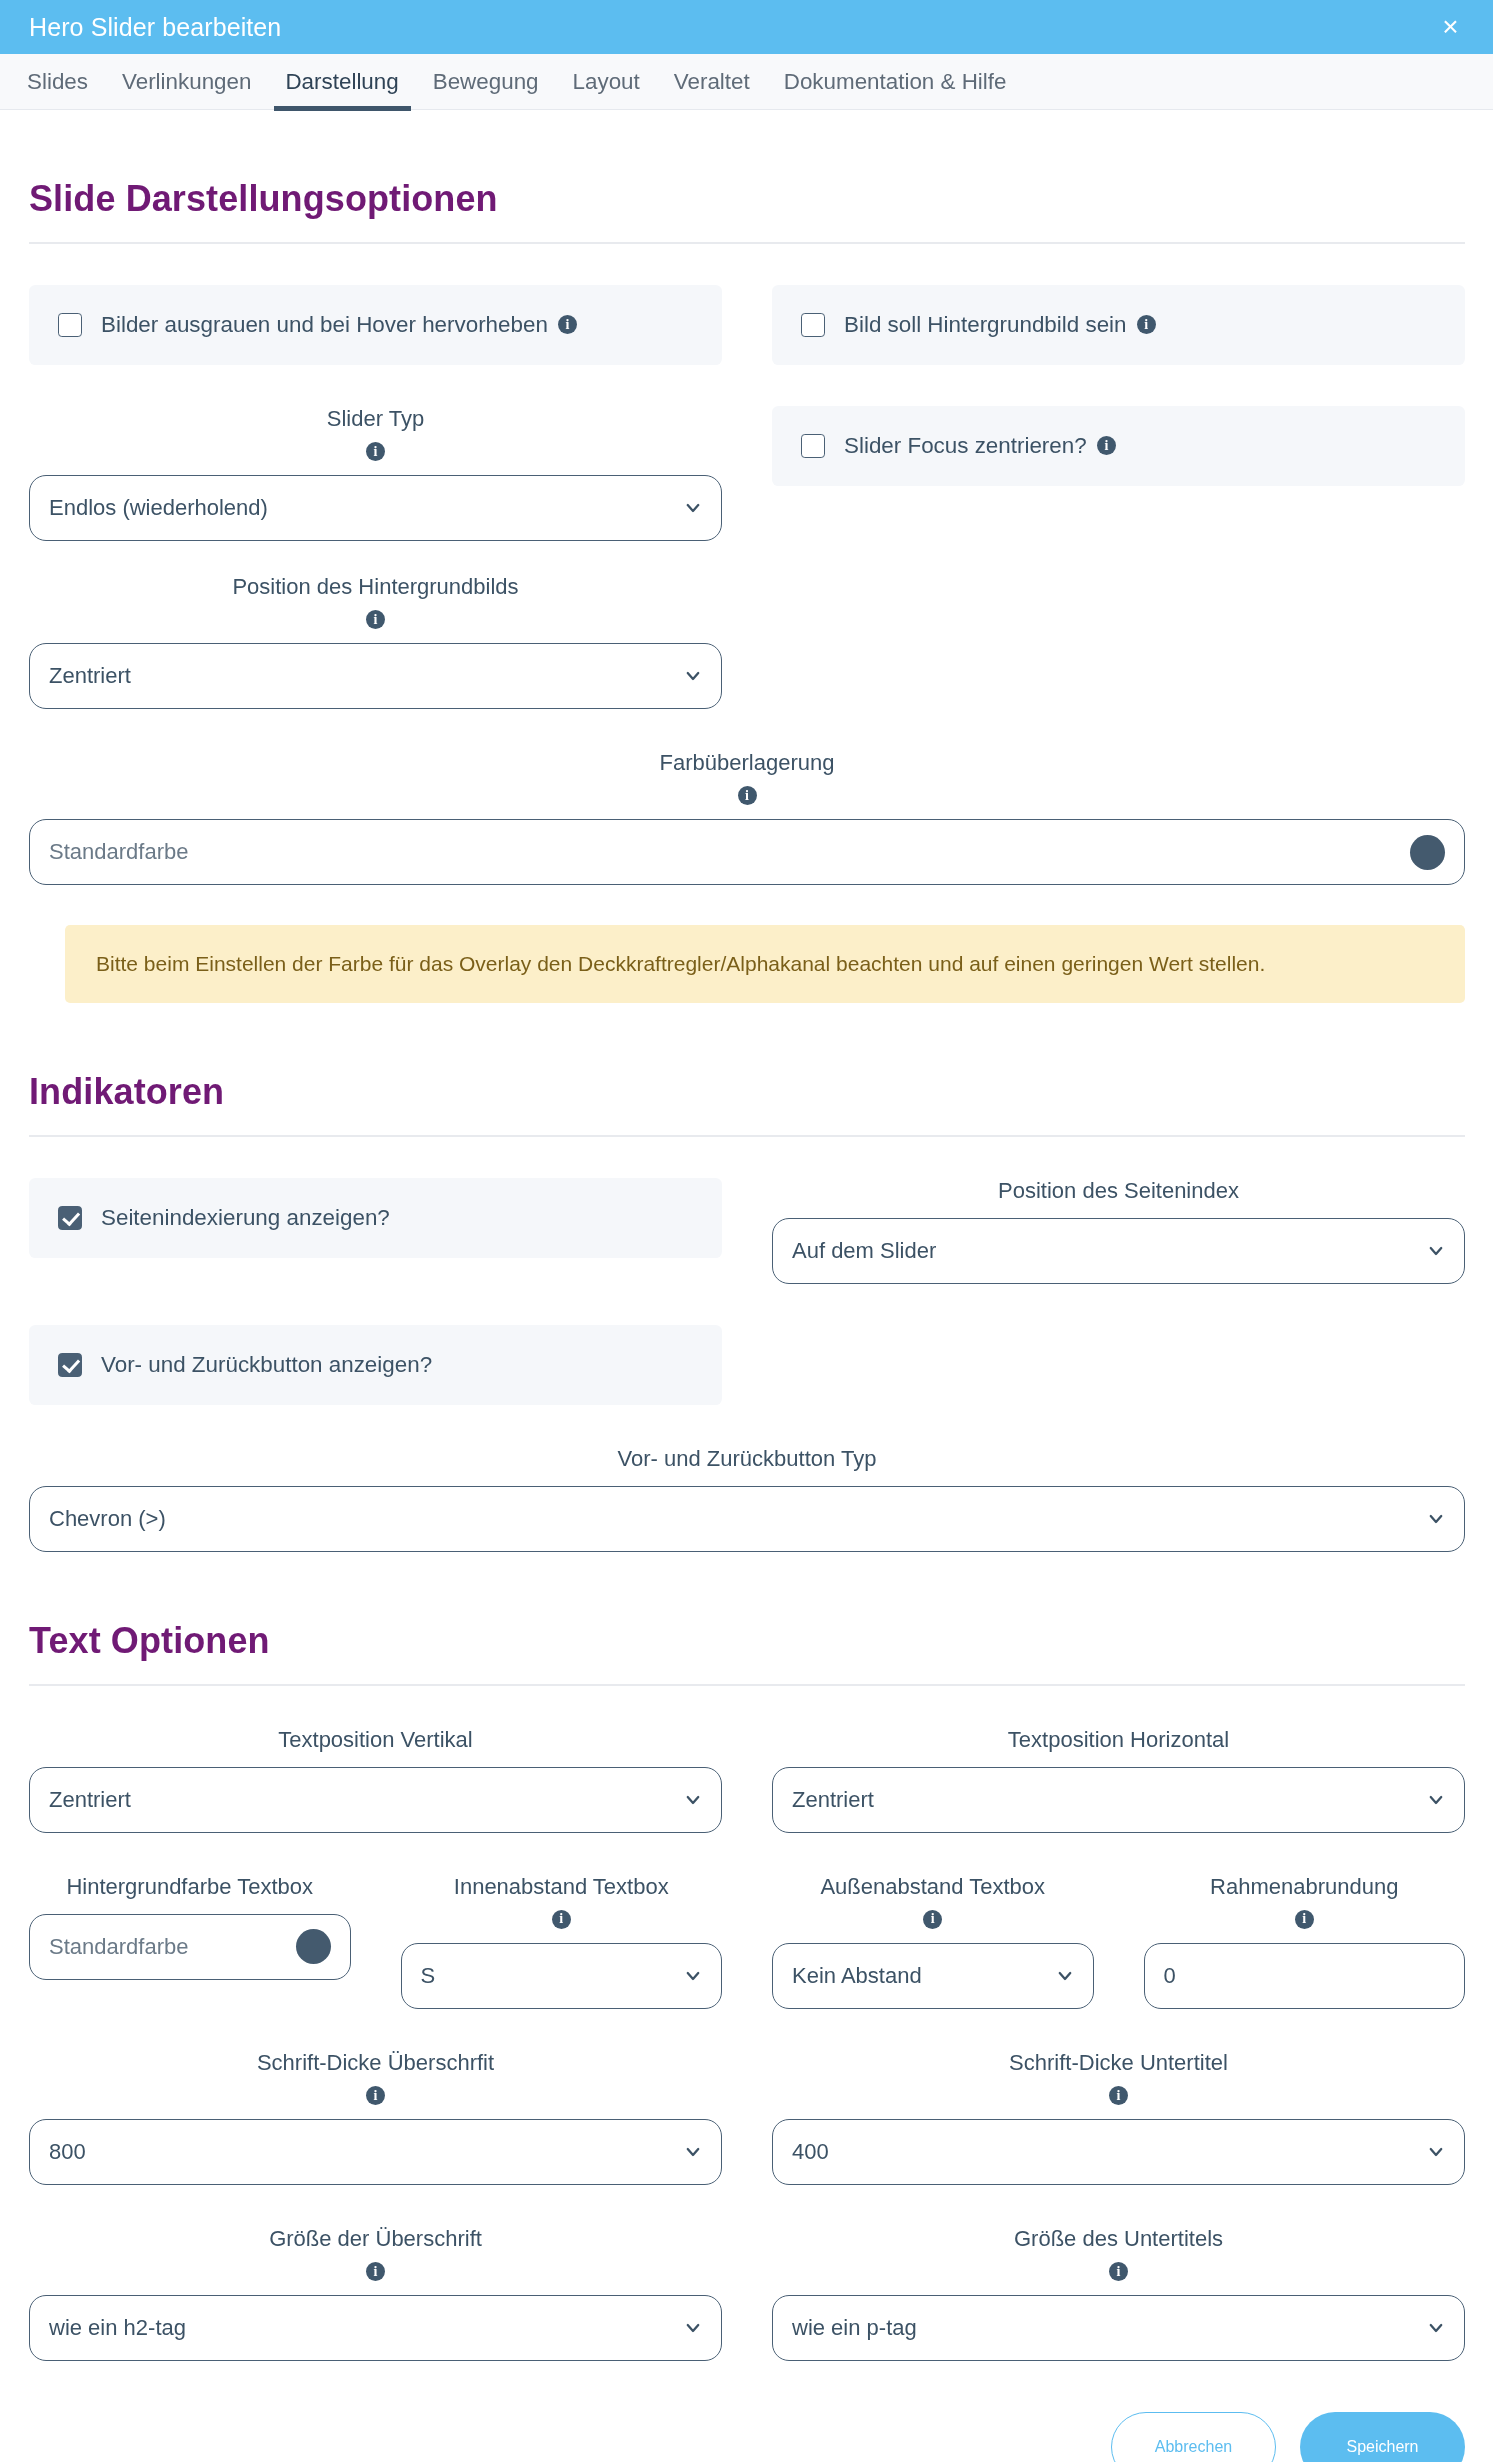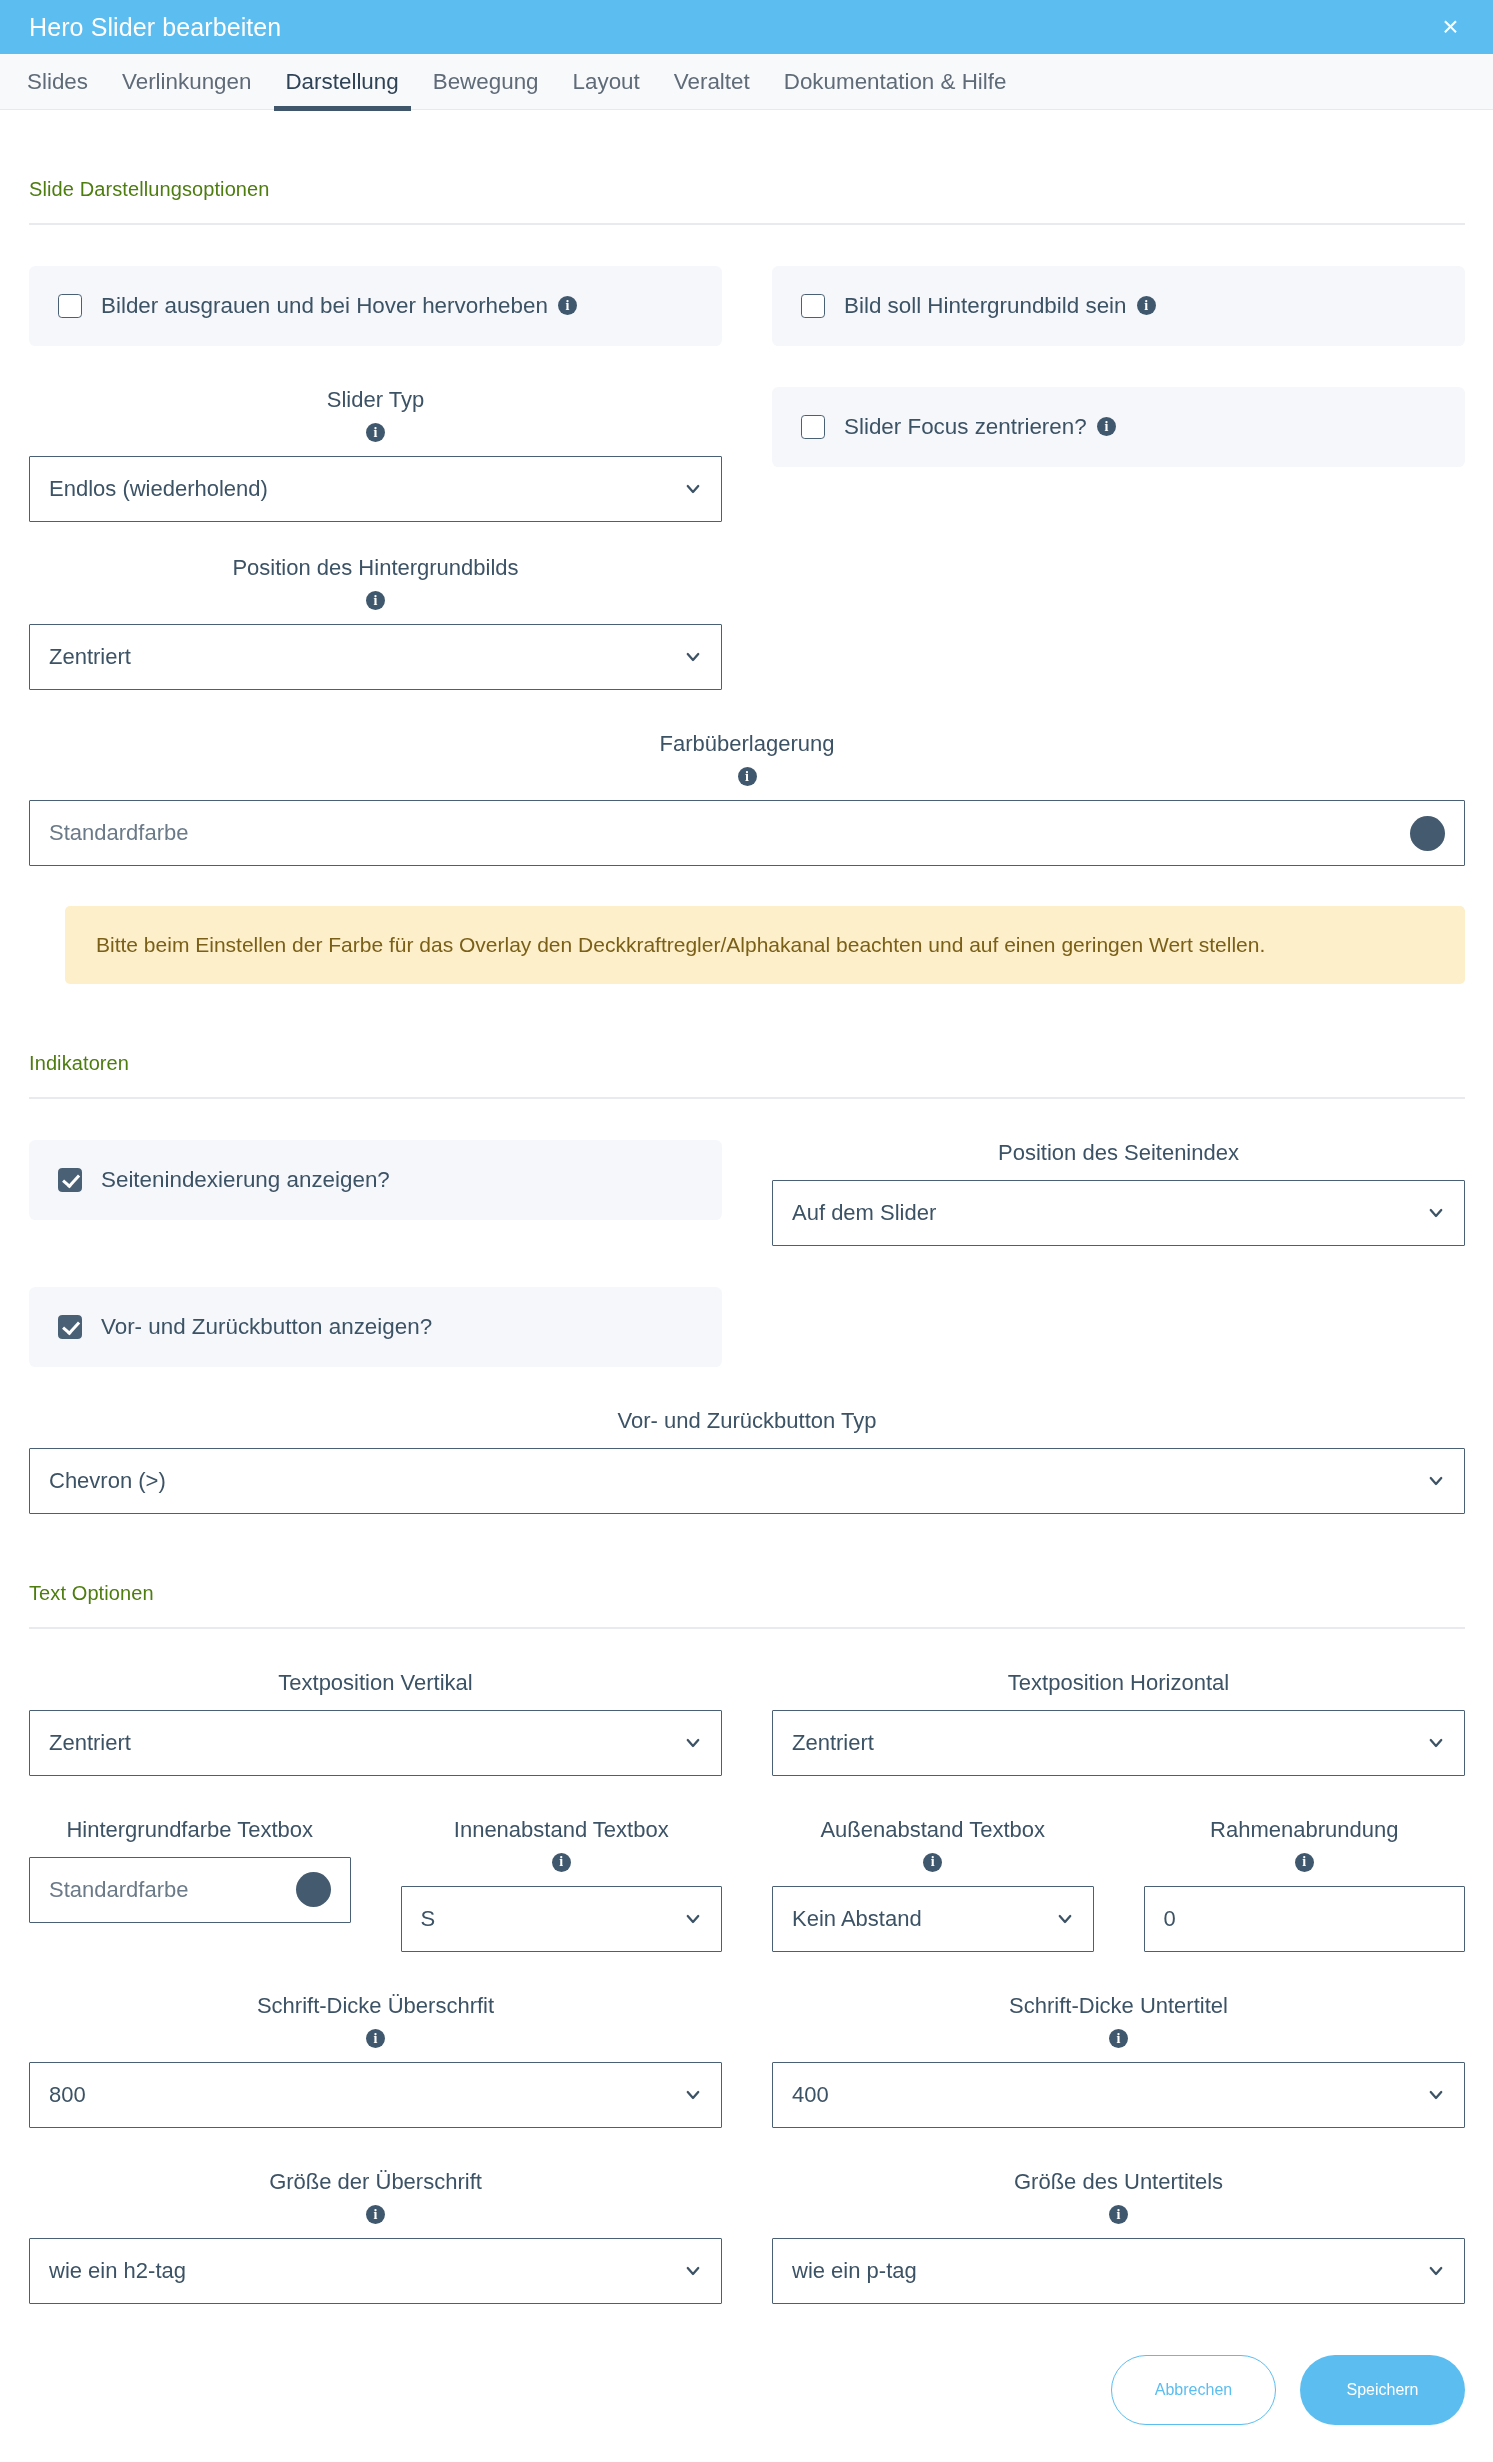--- a/index.html
+++ b/index.html
@@ -78,23 +78,23 @@
     background: #3f566b;
   }
 
   
   .content {
     padding: 0 29px;
     flex: 1 1 auto;
   }
 
   .section-title {
-    font-size: 20px;
-    color: #4d7c0f;
-    font-weight: 400;
+    font-size: 36px;
+    color: #701a75;
+    font-weight: 700;
     padding-top: 68px;
     padding-bottom: 22px;
     letter-spacing: 0.1px;
   }
   .section-rule {
     height: 1.9px;
     background: #e8eaee;
     width: 100%;
     margin-bottom: 41px;
   }
@@ -179,21 +179,21 @@
     display: flex;
     align-items: center;
     gap: 10.2px;
     margin-bottom: 14px;
     white-space: nowrap;
     flex-direction: column;
   }
   .control {
     height: 66px;
     border: 1.9px solid #4a6075;
-    border-radius: 1px;
+    border-radius: 17px;
     background: #ffffff;
     display: flex;
     align-items: center;
     padding: 0 19px;
     position: relative;
     cursor: pointer;
     width: 100%;
   }
   .control-value {
     font-size: 22px;

